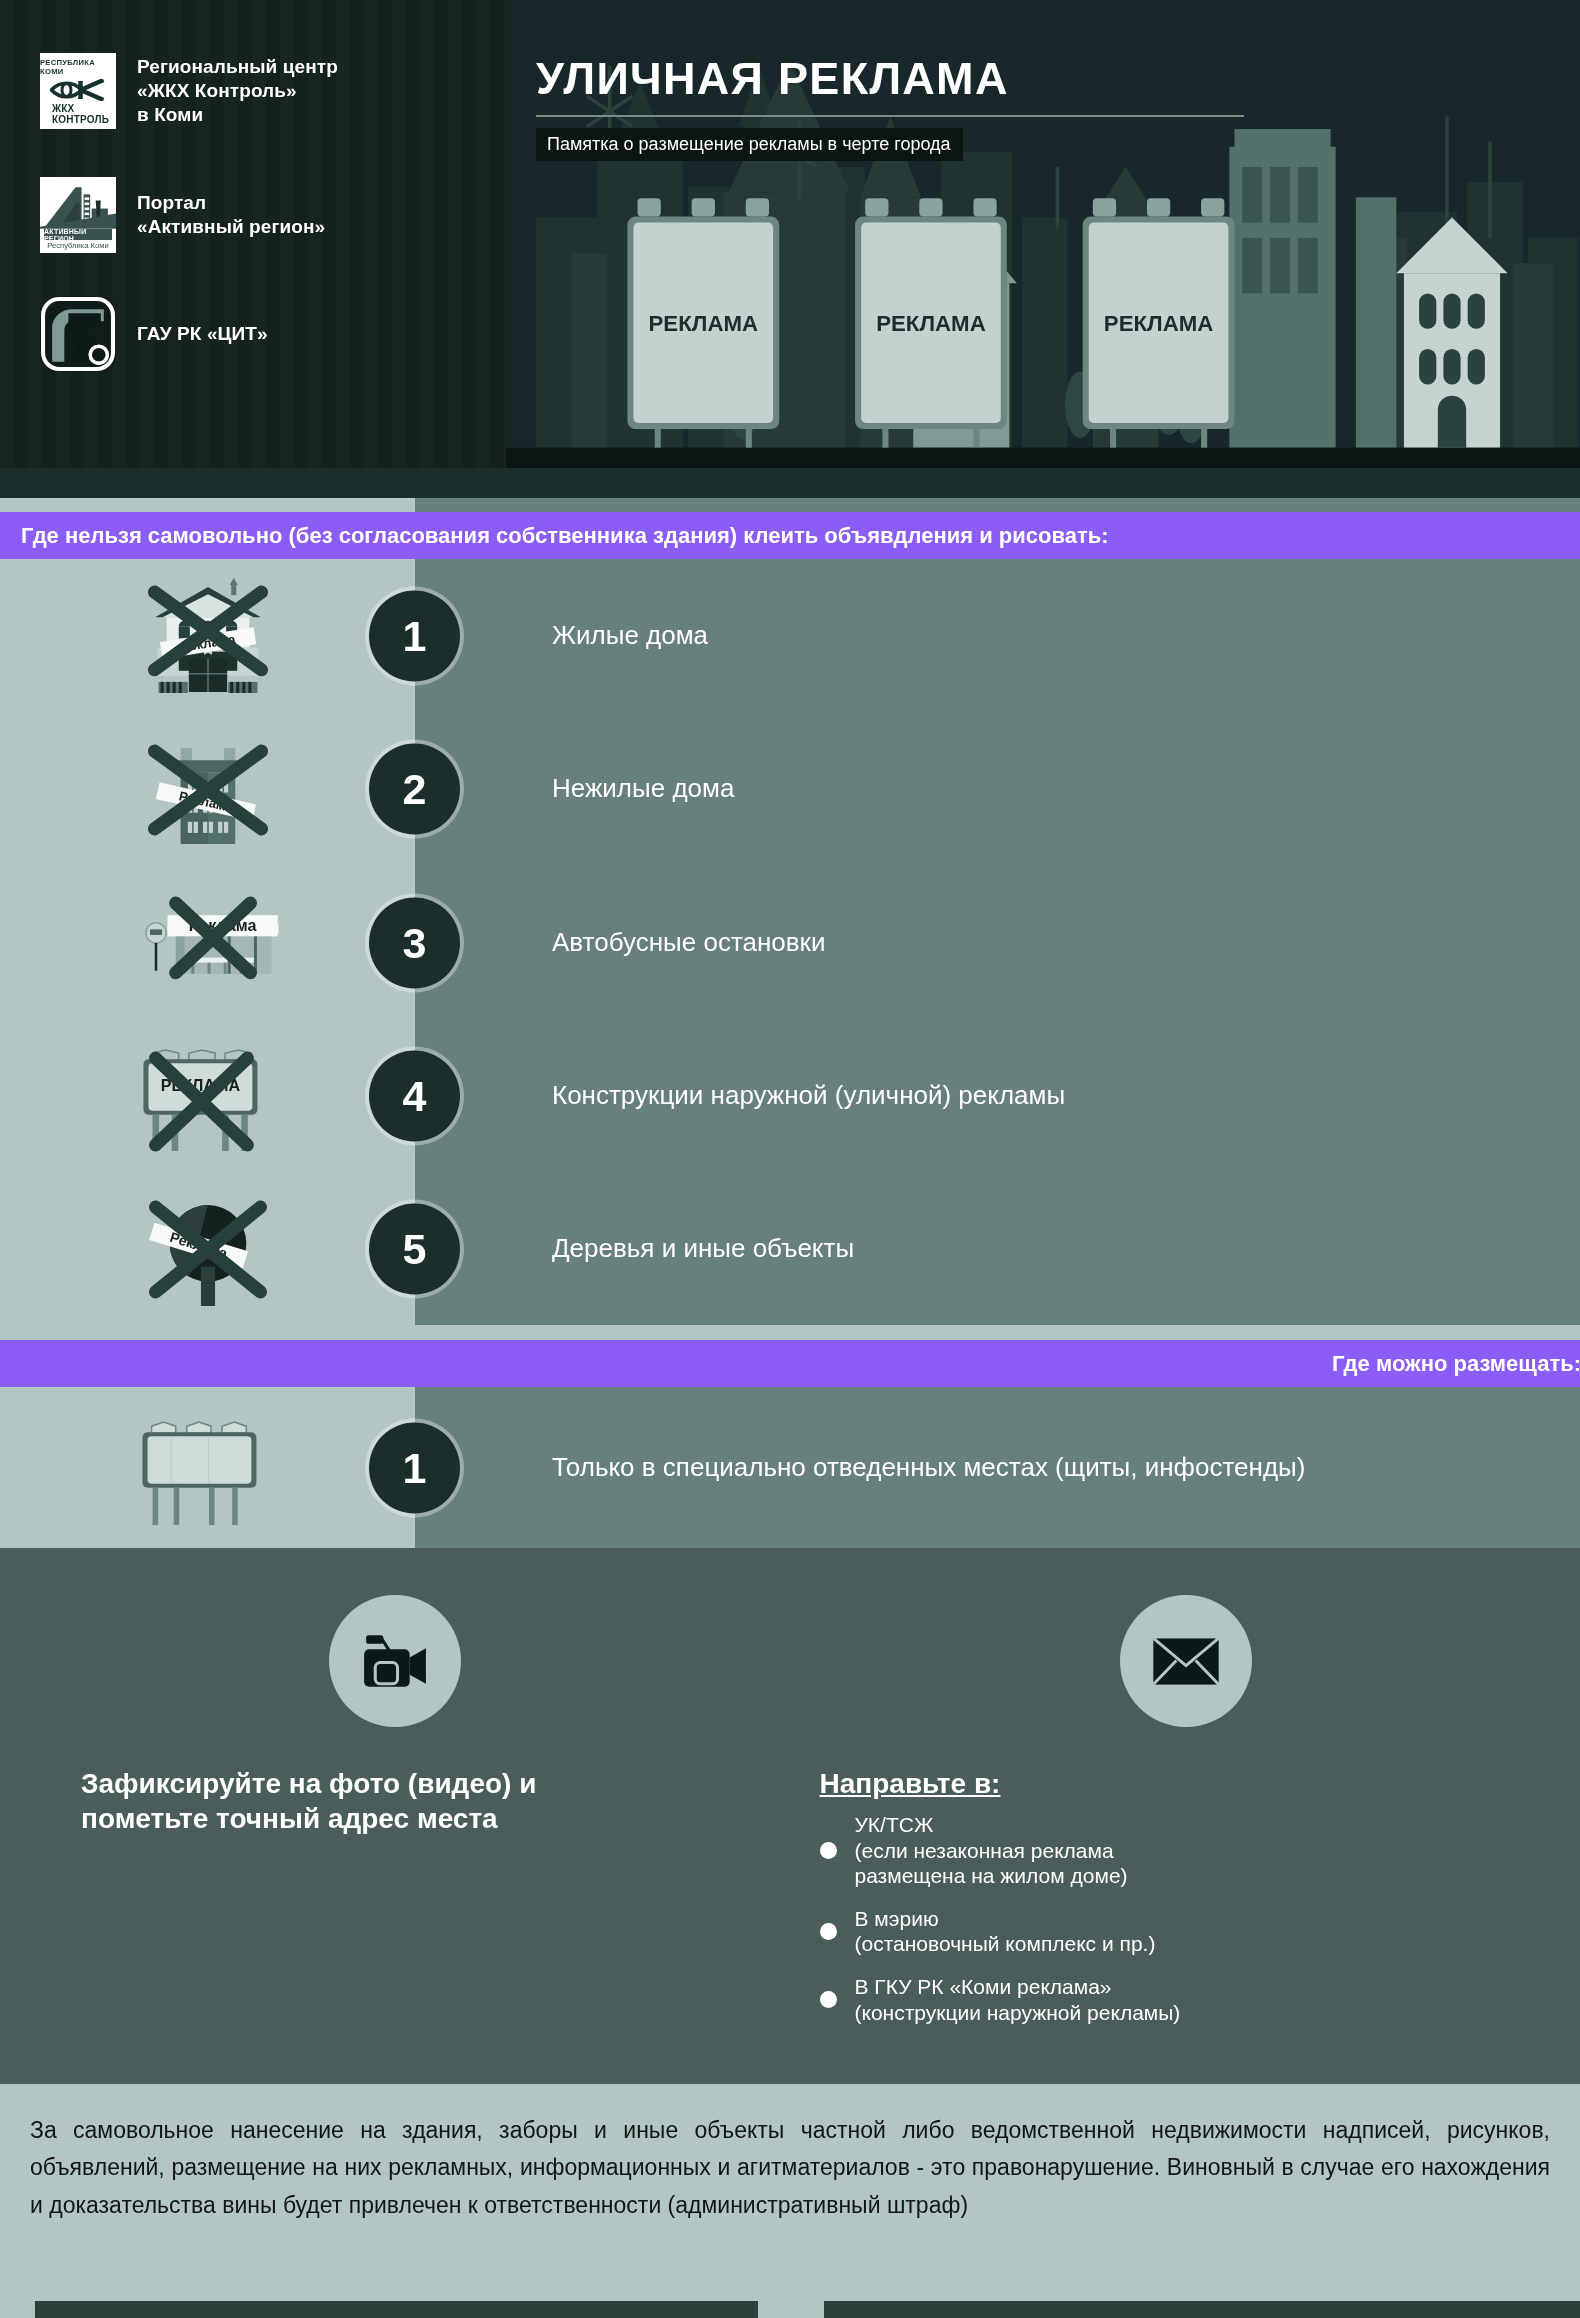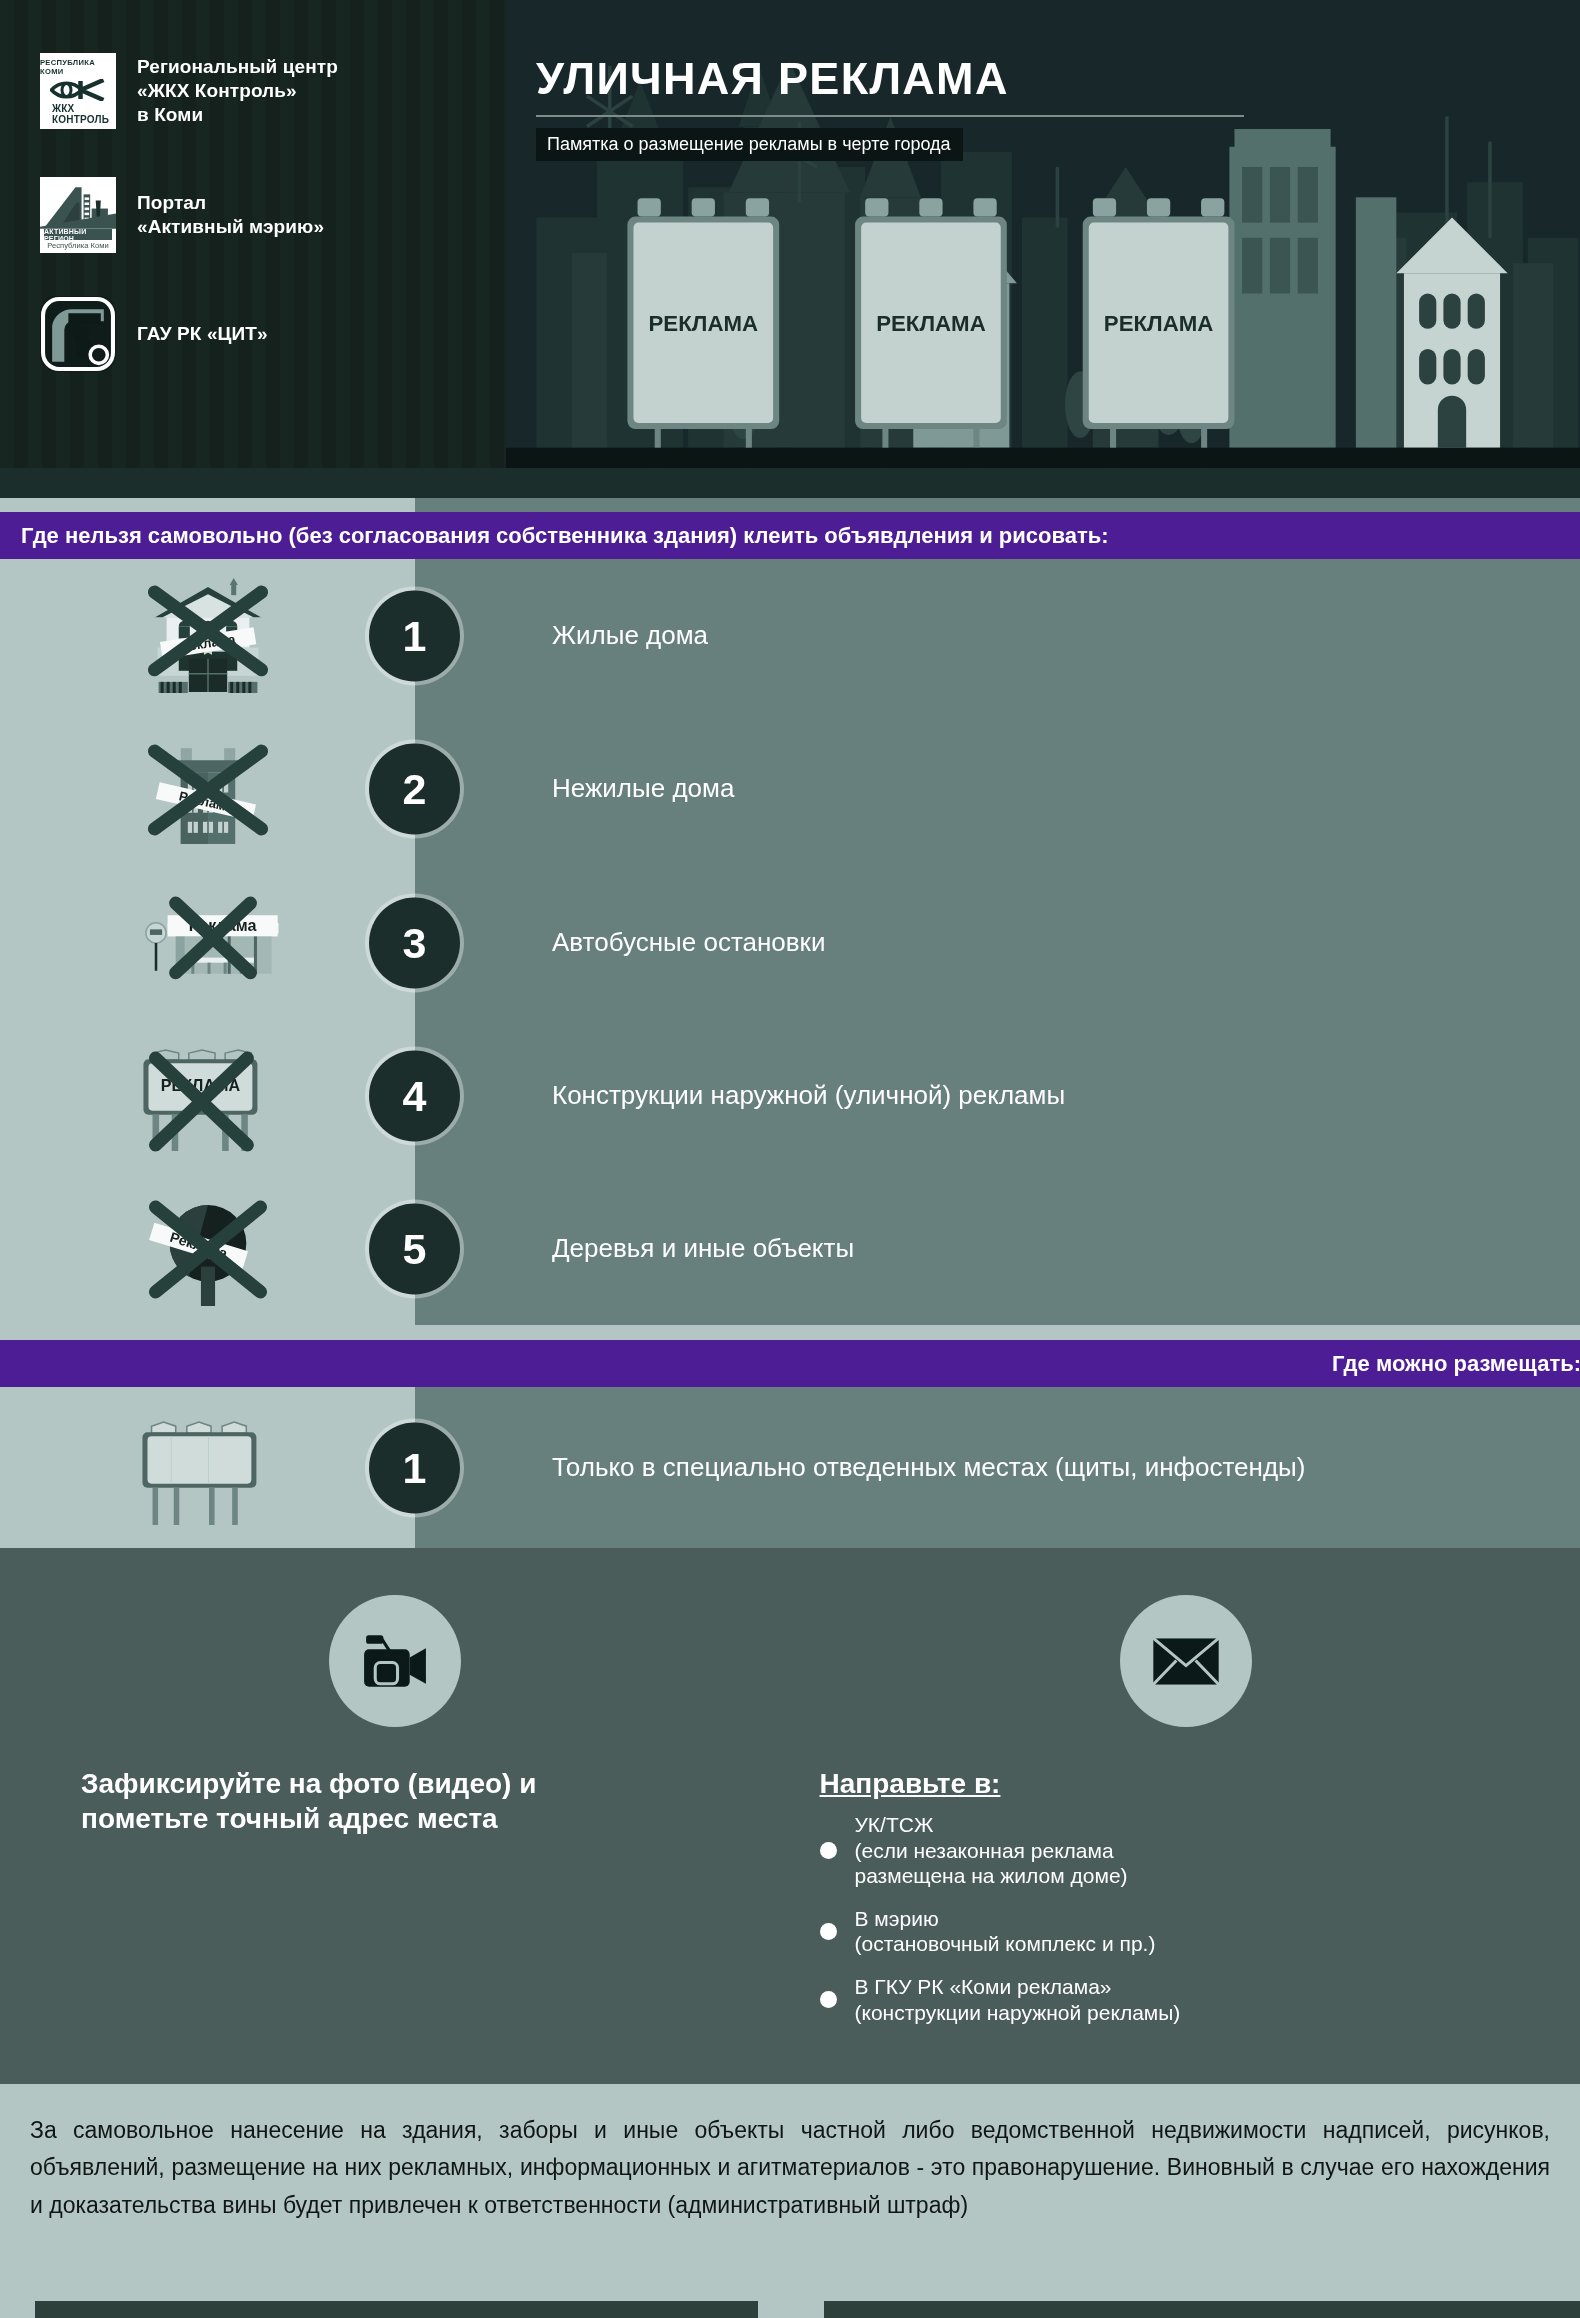--- a/index.html
+++ b/index.html
@@ -68,21 +68,21 @@
     font-size:18px;padding:7px 12px 8px 11px;line-height:1;
   }
 
   
   .band-dark{position:absolute;left:0;width:1581px;background:#1c2e2b;}
   .band-light{position:absolute;left:0;width:1581px;background:#b4c6c3;}
   .band-mid{position:absolute;width:1166px;left:415px;background:#67807d;}
 
   
   .sec-bar{
-    position:absolute;left:0;width:1581px;background:#4c1d95;
+    position:absolute;left:0;width:1581px;background:#8b5cf6;
     display:flex;align-items:center;
   }
   .sec-bar .sec-text{font-size:22px;font-weight:bold;color:#ffffff;}
   .sec-left{padding-left:21px;}
   .sec-center{justify-content:flex-end;}
 
   
   .list-zone{position:absolute;left:0;width:1581px;background:#b4c6c3;}
   .list-zone .right-shade{
     position:absolute;left:415px;top:0;width:1166px;height:100%;background:#67807d;
@@ -323,21 +323,21 @@
           <rect x="102" y="56" width="32" height="36" fill="#3b5350"></rect>
           <polygon points="110,40 120,40 118,74 112,74" fill="#1c2e2b"></polygon>
           <circle cx="115" cy="82" r="6" fill="#1c2e2b"></circle>
           <polygon points="0,92 150,66 150,96 0,96" fill="#3b5350"></polygon>
         </svg>
       </div>
       <div class="ar-band">АКТИВНЫЙ РЕГИОН</div>
       <div class="ar-sub">Республика Коми</div>
     </div>
     <div class="logo-caption">Портал
-«Активный мэрию»</div>
+«Активный регион»</div>
   </div>
 
   <div class="logo-row" style="left:40px;top:296px;">
     <div class="cit-box">
       <svg width="76" height="76" viewBox="0 0 150 150">
         <rect x="6" y="6" width="138" height="138" rx="32" fill="none" stroke="#ffffff" stroke-width="8"></rect>
         <path d="M24 58 a40 40 0 0 1 40 -32 h62 v24 h-62 a16 16 0 0 0 -16 16 v64 h-24 z" fill="#7f9996"></path>
         <path d="M56 34 h64 v22 h-44 l28 40 -18 14 -30 -44 z" fill="#0d1a18"></path>
         <polygon points="72,60 96,60 96,122 72,122" fill="#0d1a18"></polygon>
         <circle cx="116" cy="116" r="17" fill="none" stroke="#ffffff" stroke-width="7"></circle>

